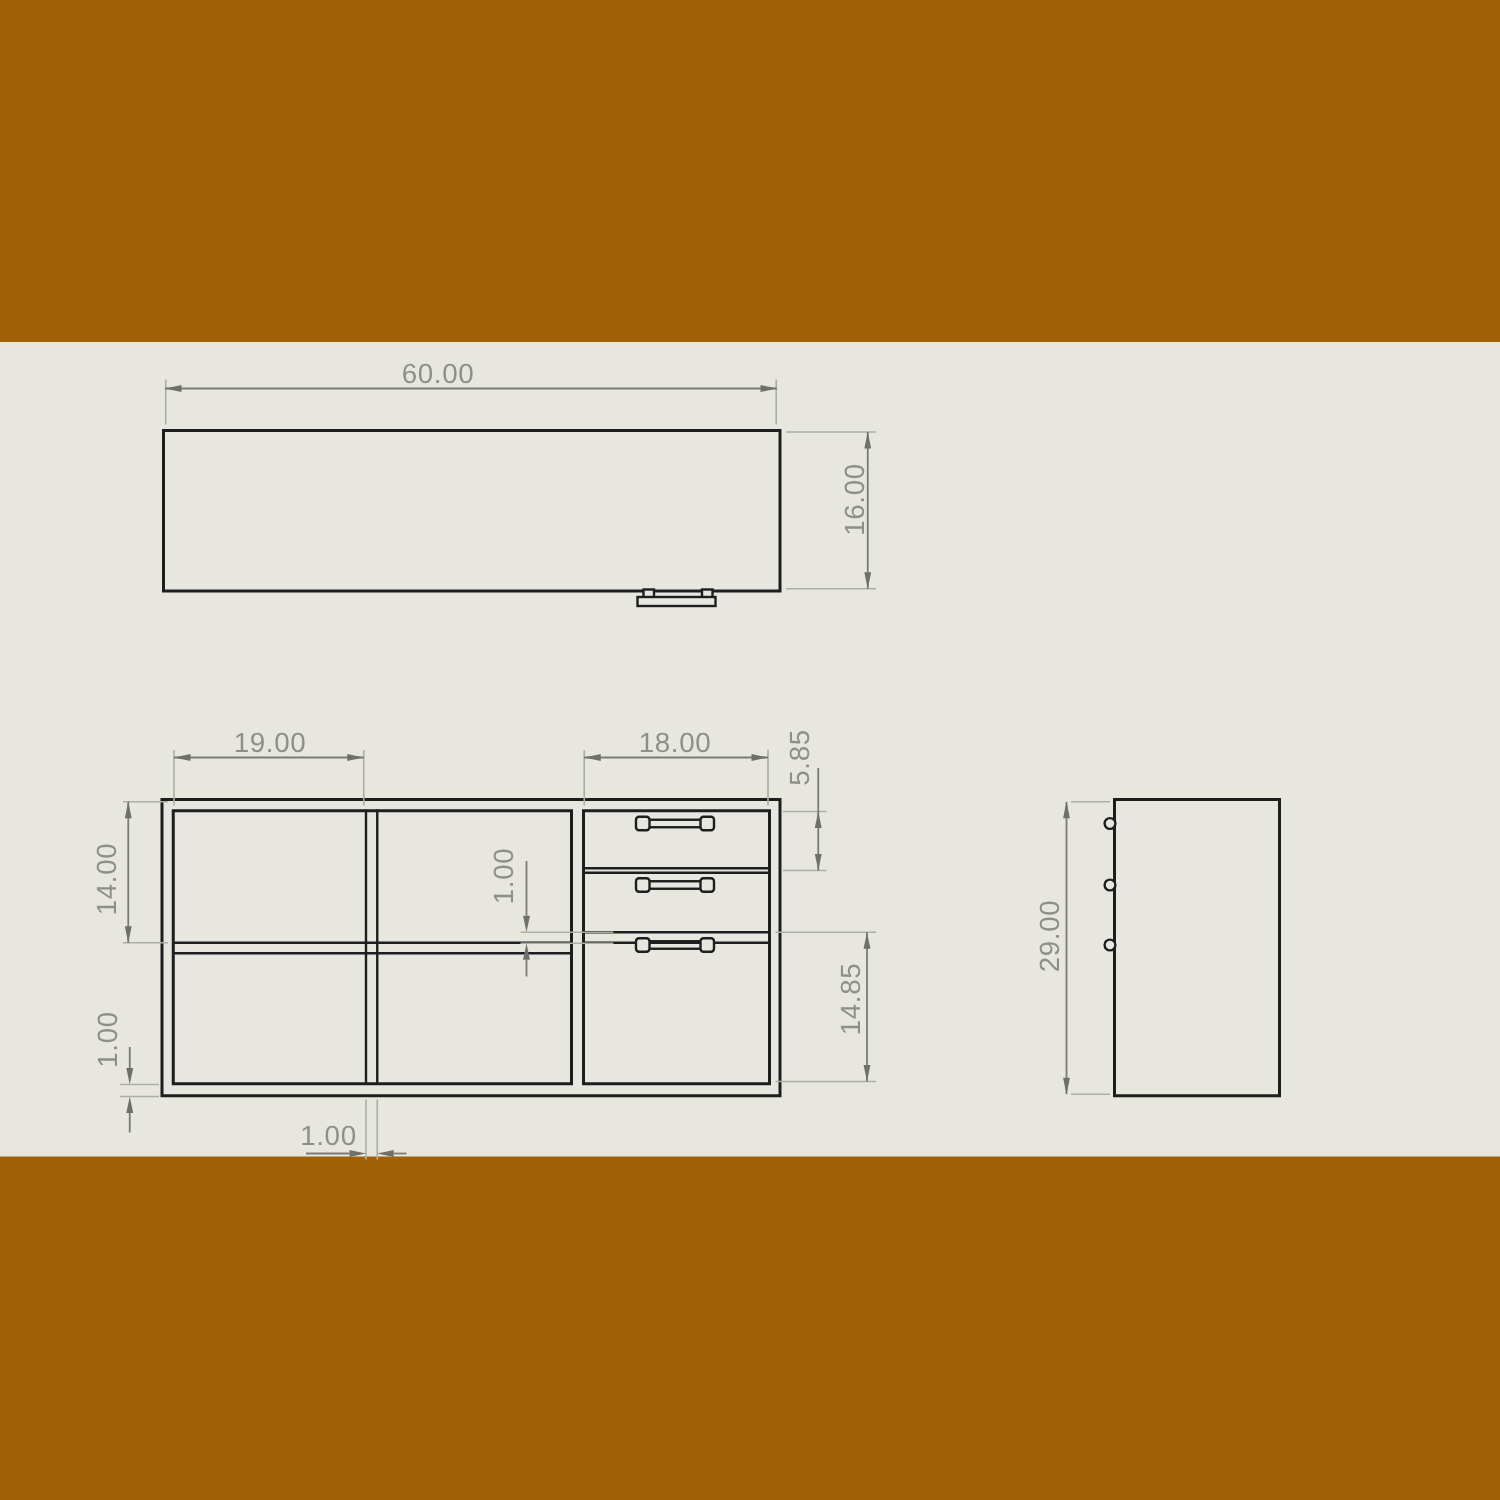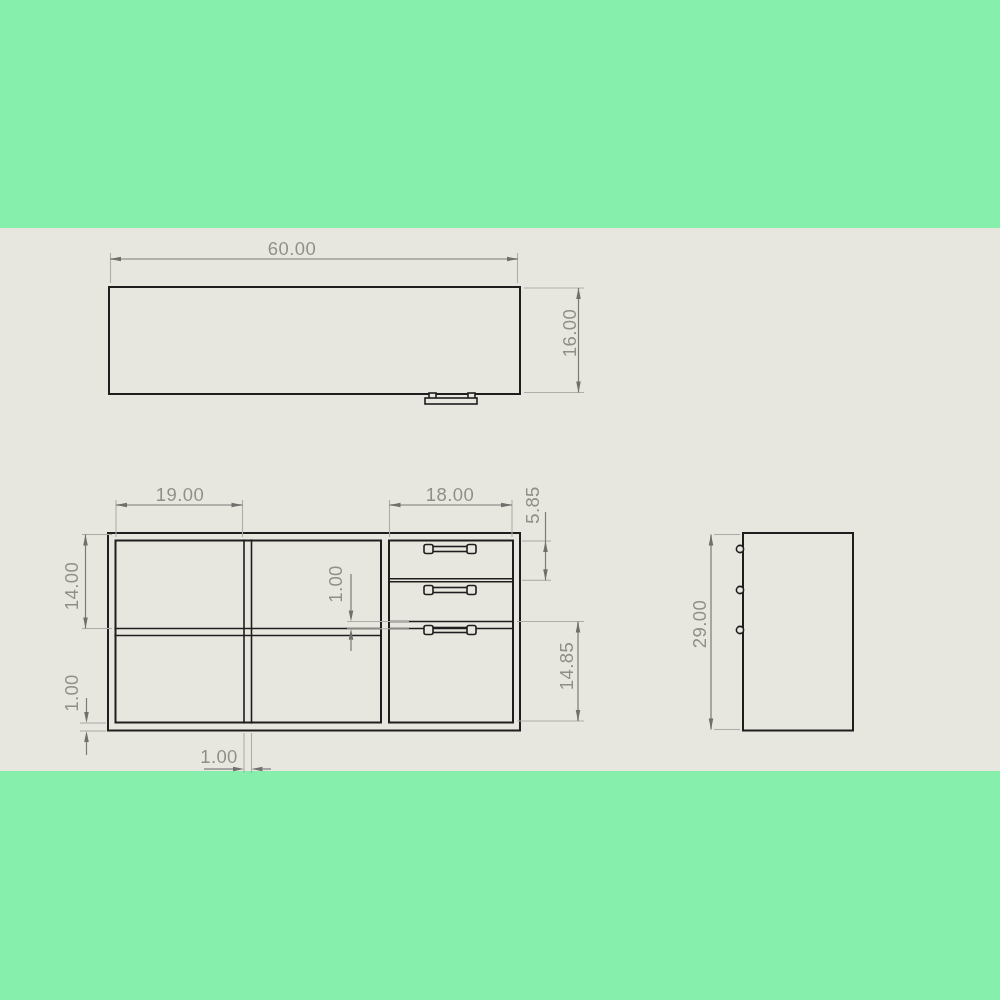--- a/index.html
+++ b/index.html
@@ -1,16 +1,16 @@
 <!DOCTYPE html>
 <html><head>
 <meta charset="utf-8">
 <style>
   html,body{margin:0;padding:0;background:#ffffff;width:1000px;height:1000px;overflow:hidden;}
-  #canvas{position:relative;width:1000px;height:1000px;background:#86efac;}
+  #canvas{position:relative;width:1000px;height:1000px;background:#a16207;}
   svg{display:block;}
   .sheet{fill:#e8e7df;}
   .obj{stroke:#1e1e1e;stroke-width:2;fill:none;stroke-linecap:square;}
   .objthin{stroke:#1e1e1e;stroke-width:1.6;fill:none;stroke-linecap:square;}
   .fillsheet{fill:#e8e7df;}
   .dl{stroke:#7a7a76;stroke-width:1.2;fill:none;}
   .ext{stroke:#aeaea8;stroke-width:1.1;fill:none;}
   .arr{fill:#6f6f6b;stroke:none;}
   text.dim{font-family:"Liberation Sans",sans-serif;font-size:18.5px;fill:#8f8f8a;letter-spacing:0.4px;}
 </style>

